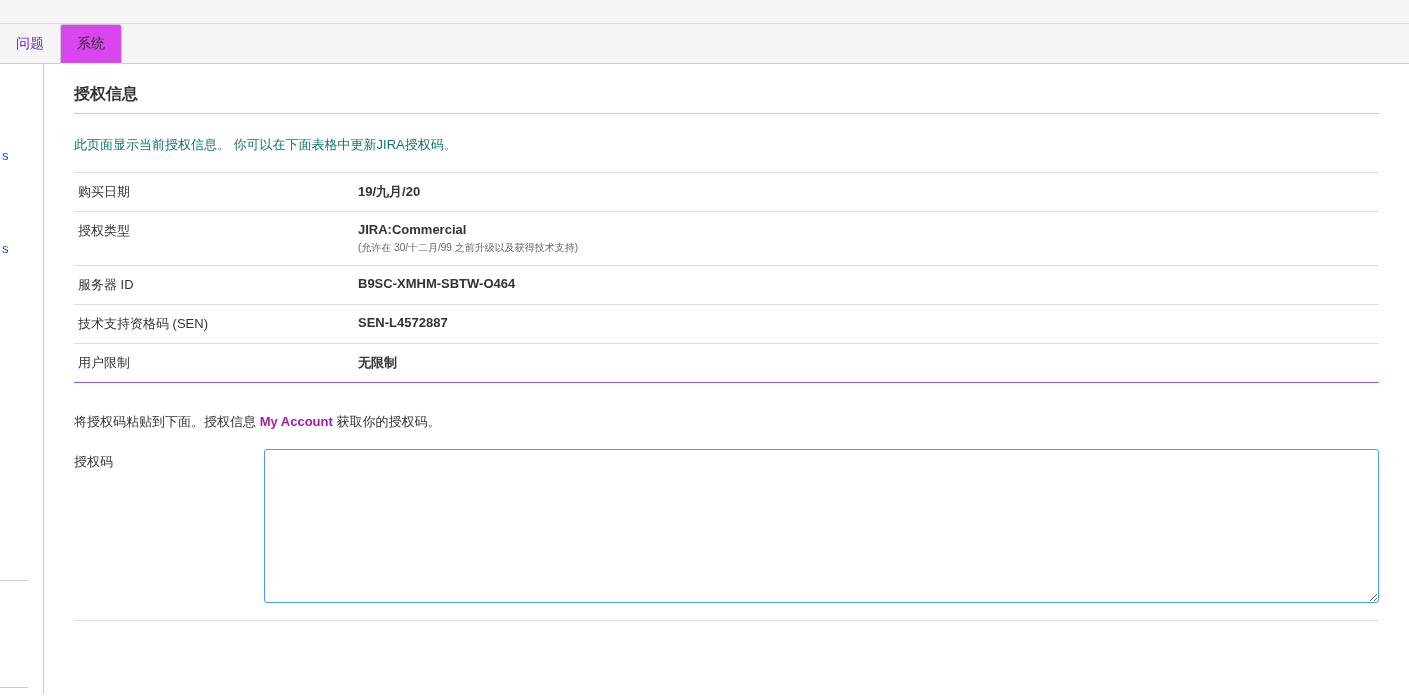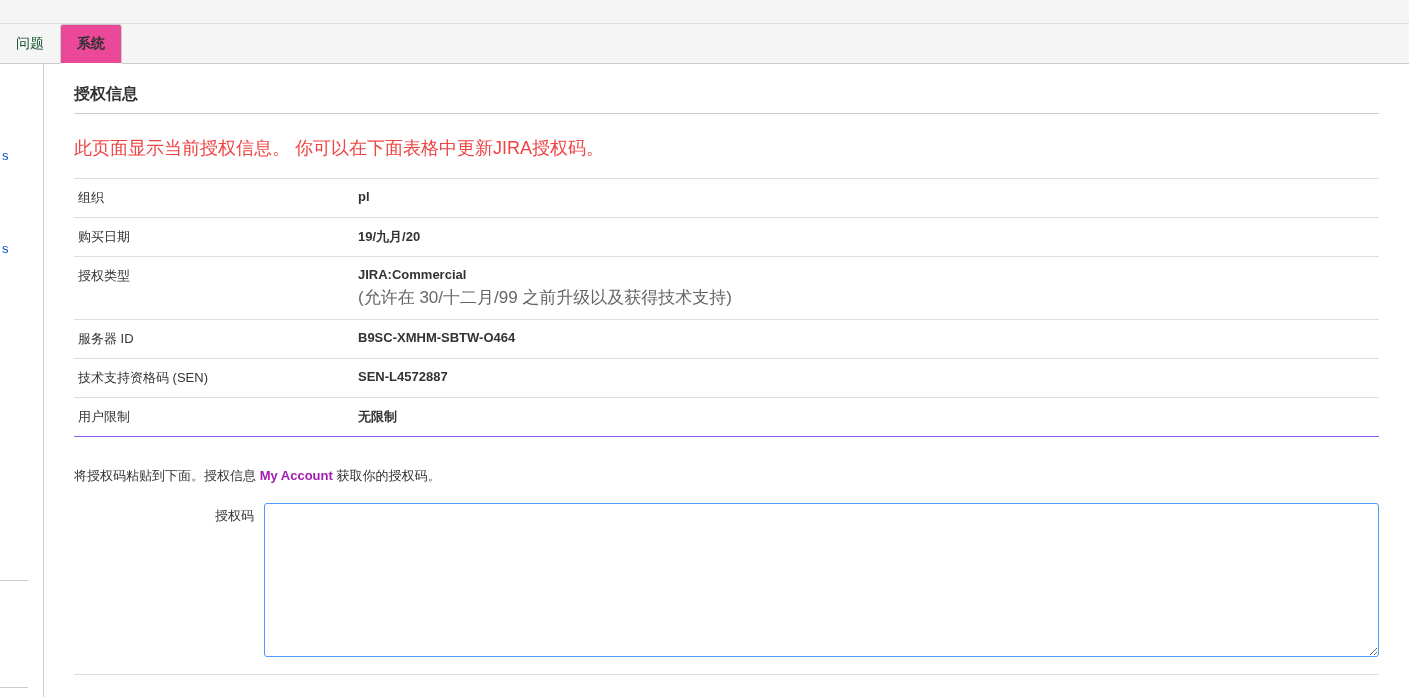--- a/index.html
+++ b/index.html
@@ -1,46 +1,46 @@
 <!DOCTYPE html>
 <html><head>
 <meta charset="utf-8">
 <style>
 * { margin: 0; padding: 0; box-sizing: border-box; }
 body { font-family: Arial, "Microsoft YaHei", sans-serif; font-size: 14px; color: #333; background: #fff; }
 
 .top-bar { background: #f5f5f5; height: 24px; border-bottom: 1px solid #ddd; }
 
 .tab-bar { background: #f5f5f5; border-bottom: 1px solid #ccc; height: 40px; display: flex; align-items: flex-end; padding-left: 0; }
-.tab { padding: 10px 16px; color: #14532d; cursor: pointer; font-size: 14px; }
-.tab.active { background: #ec4899; border: 1px solid #ccc; border-bottom: 1px solid #fff; border-radius: 3px 3px 0 0; margin-bottom: -1px; color: #333; font-weight: bold; }
+.tab { padding: 10px 16px; color: #6d28d9; cursor: pointer; font-size: 14px; }
+.tab.active { background: #d946ef; border: 1px solid #ccc; border-bottom: 1px solid #fff; border-radius: 3px 3px 0 0; margin-bottom: -1px; color: #333; font-weight: normal; }
 
 .layout { display: flex; }
 .sidebar { width: 44px; border-right: 1px solid #ccc; padding-top: 40px; }
 .sidebar-item { color: #0052cc; font-size: 13px; padding: 4px 2px; cursor: pointer; }
 .sidebar-divider { border-top: 1px solid #ccc; margin: 20px 0 6px 0; width: 28px; }
 
 .content { flex: 1; padding: 20px 30px 40px 30px; }
 
 h2 { font-size: 16px; font-weight: bold; color: #333; border-bottom: 1px solid #ccc; padding-bottom: 8px; margin-bottom: 22px; }
-.desc { font-size: 18px; color: #ef4444; margin-bottom: 18px; }
+.desc { font-size: 13px; color: #0f766e; margin-bottom: 18px; }
 
 table.info { width: 100%; border-collapse: collapse; }
 table.info td { border-top: 1px solid #ddd; padding: 10px 4px; vertical-align: top; font-size: 13px; }
 table.info tr:last-child td { border-bottom: 1px solid #8b5cf6; }
 table.info td.label { width: 280px; color: #333; }
 table.info td.value { font-weight: bold; color: #333; }
-.sub-note { font-weight: normal; font-size: 17px; color: #666; margin-top: 4px; }
+.sub-note { font-weight: normal; font-size: 10px; color: #666; margin-top: 4px; }
 
 .section2 { margin-top: 30px; }
 .desc2 { font-size: 13px; color: #333; margin-bottom: 18px; }
 .desc2 a { color: #a21caf; text-decoration: none; font-weight: bold; }
 
 .form-row { display: flex; align-items: flex-start; margin-bottom: 6px; }
-.form-label { width: 190px; text-align: right; padding-right: 10px; padding-top: 4px; font-size: 13px; color: #333; }
+.form-label { width: 190px; padding-right: 10px; padding-top: 4px; font-size: 13px; color: #333; }
 .form-input { flex: 1; }
 textarea { width: 100%; height: 154px; border: 1px solid #4c9aff; border-radius: 3px; padding: 6px; font-family: inherit; font-size: 13px; resize: both; outline: none; }
 
 .divider-line { border-top: 1px solid #ddd; margin: 14px 0 14px 0; }
 </style>
 </head>
 <body>
 
 <div class="top-bar"></div>
 
@@ -61,24 +61,20 @@
     <div class="sidebar-divider"></div>
   </div>
 
   <div class="content">
 
     <h2>授权信息</h2>
     <div class="desc">此页面显示当前授权信息。 你可以在下面表格中更新JIRA授权码。</div>
 
     <table class="info">
       <tbody>
-          <tr>
-        <td class="label">组织</td>
-        <td class="value">pl</td>
-      </tr>
       <tr>
         <td class="label">购买日期</td>
         <td class="value">19/九月/20</td>
       </tr>
       <tr>
         <td class="label">授权类型</td>
         <td class="value">
           <span>JIRA:Commercial</span>
           <div class="sub-note">(允许在 30/十二月/99 之前升级以及获得技术支持)</div>
         </td>

